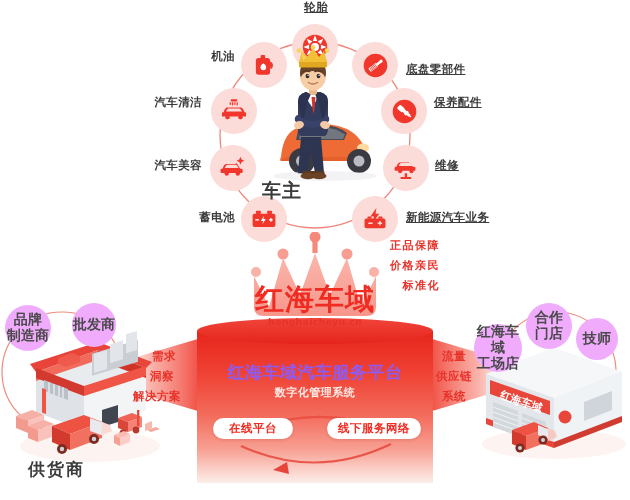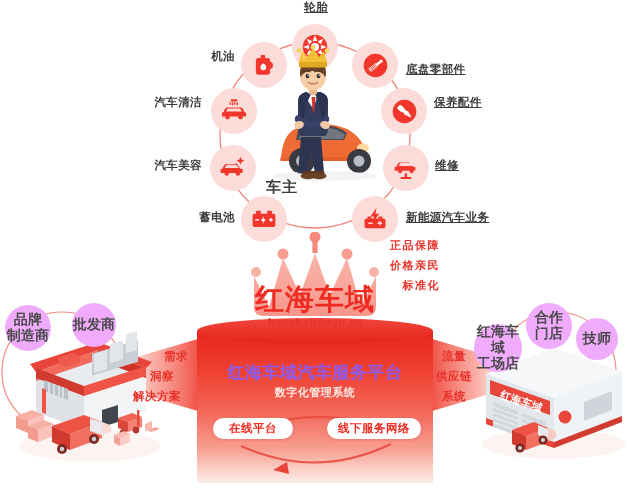--- a/index.html
+++ b/index.html
@@ -52,21 +52,21 @@
   
   #owner {
     position: absolute;
     left: 255px; top: 45px;
     width: 130px; height: 150px;
   }
   #owner-label {
     position: absolute;
     left: 0; top: 178px; width: 564px;
     text-align: center;
-    font-size: 15px; font-weight: 700; color: #3b3b3b;
+    font-size: 19px; font-weight: 700; color: #3b3b3b;
     letter-spacing: 1px;
   }
 
   
   #crown-zone {
     position: absolute;
     left: 190px; top: 232px;
     width: 250px; height: 120px;
   }
   .crown-line {
@@ -424,21 +424,21 @@
   <svg class="abs" style="left:100px; top:330px; z-index:2;" width="110" height="90" viewBox="0 0 110 90">
     <defs>
       <linearGradient id="wedgeL" x1="1" y1="0" x2="0" y2="0">
         <stop offset="0%" stop-color="#ef3a2e" stop-opacity="1"></stop>
         <stop offset="55%" stop-color="#f8988d" stop-opacity=".75"></stop>
         <stop offset="100%" stop-color="#fde6e2" stop-opacity="0"></stop>
       </linearGradient>
     </defs>
     <path d="M108 6 L108 84 L6 54 L6 36 Z" fill="url(#wedgeL)"></path>
   </svg>
-  <div class="wedge-text" style="left:164px; top:351px;text-align:center;">需求</div>
+  <div class="wedge-text" style="left:152px; top:351px;text-align:center;">需求</div>
   <div class="wedge-text" style="left:150px; top:371px;">洞察</div>
   <div class="wedge-text" style="left:133px; top:391px;">解决方案</div>
 
   <svg class="abs" style="left:420px; top:330px; z-index:2;" width="110" height="90" viewBox="0 0 110 90">
     <defs>
       <linearGradient id="wedgeR" x1="0" y1="0" x2="1" y2="0">
         <stop offset="0%" stop-color="#ef3a2e" stop-opacity="1"></stop>
         <stop offset="55%" stop-color="#f8988d" stop-opacity=".75"></stop>
         <stop offset="100%" stop-color="#fde6e2" stop-opacity="0"></stop>
       </linearGradient>
@@ -553,20 +553,21 @@
     <div class="bubble" style="left:5px; top:5px; width:46px; height:46px;">
       <span>
         <span>品牌</span><br>
         <span>制造商</span>
       </span>
     </div>
     <div class="bubble" style="left:72px; top:3px; width:44px; height:44px;">
       <span>批发商</span>
     </div>
 
+    <div class="side-label" style="left:28px; top:158px;">供货商</div>
   </div>
 
   <div class="abs" style="left:448px; top:300px; width:182px; height:200px; z-index:3;">
     <svg width="182" height="180" viewBox="0 0 182 180" style="position:absolute; left:0; top:0;">
       <circle cx="108" cy="72" r="60" fill="none" stroke="#f08a80" stroke-width="1.2"></circle>
     </svg>
 
     <svg width="175" height="150" viewBox="0 0 175 150" style="position:absolute; left:14px; top:18px;">
       <ellipse cx="92" cy="126" rx="72" ry="15" fill="#fdf1ef" opacity=".8"></ellipse>
 

